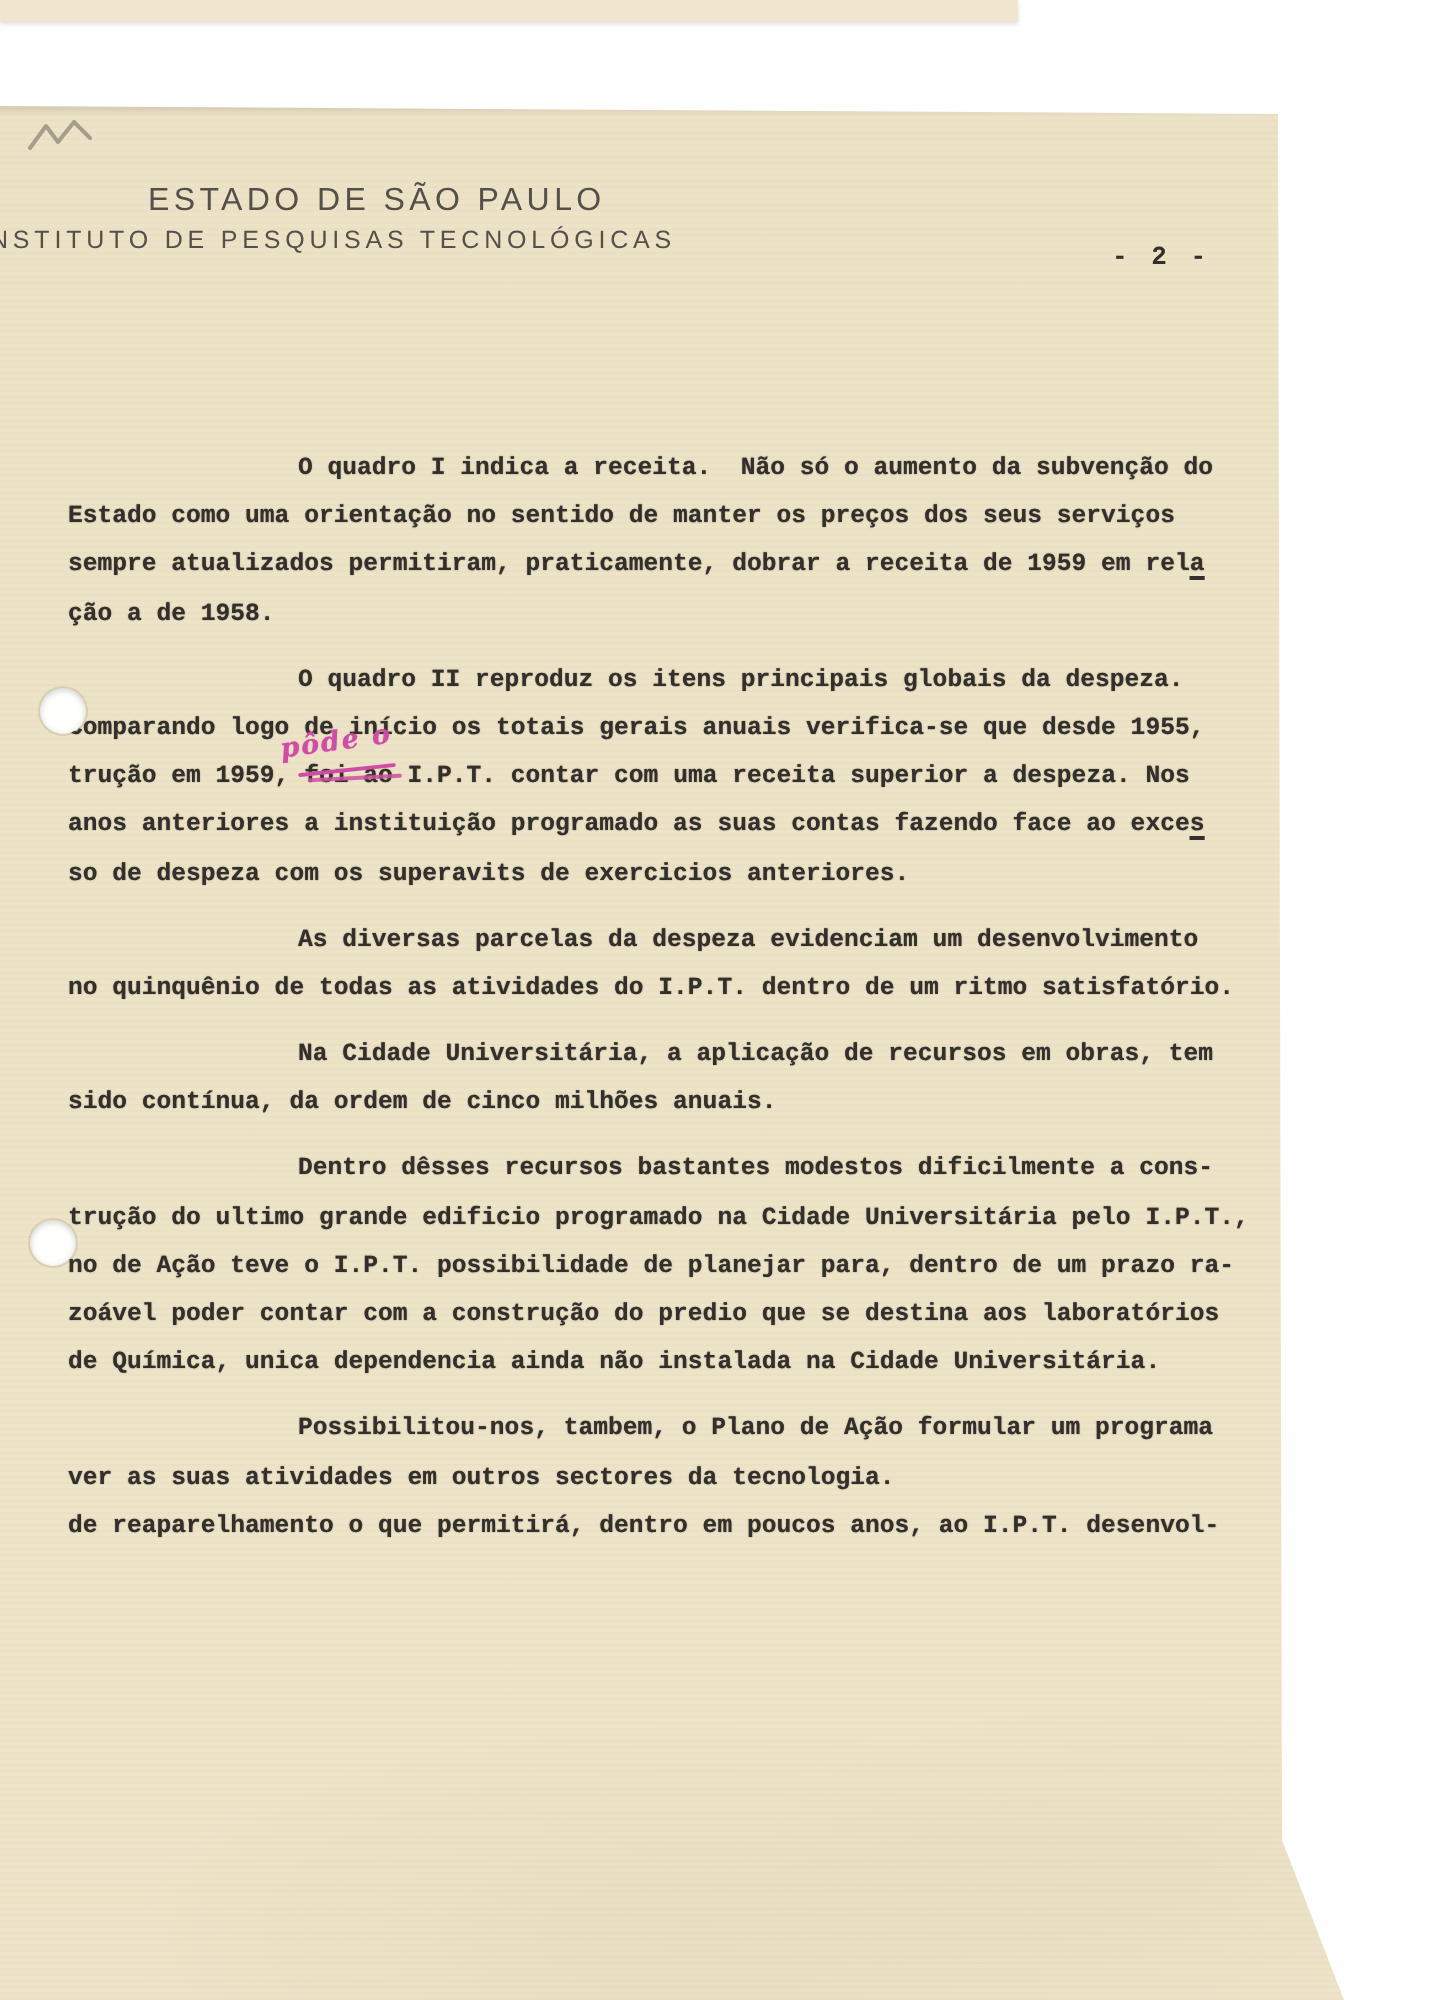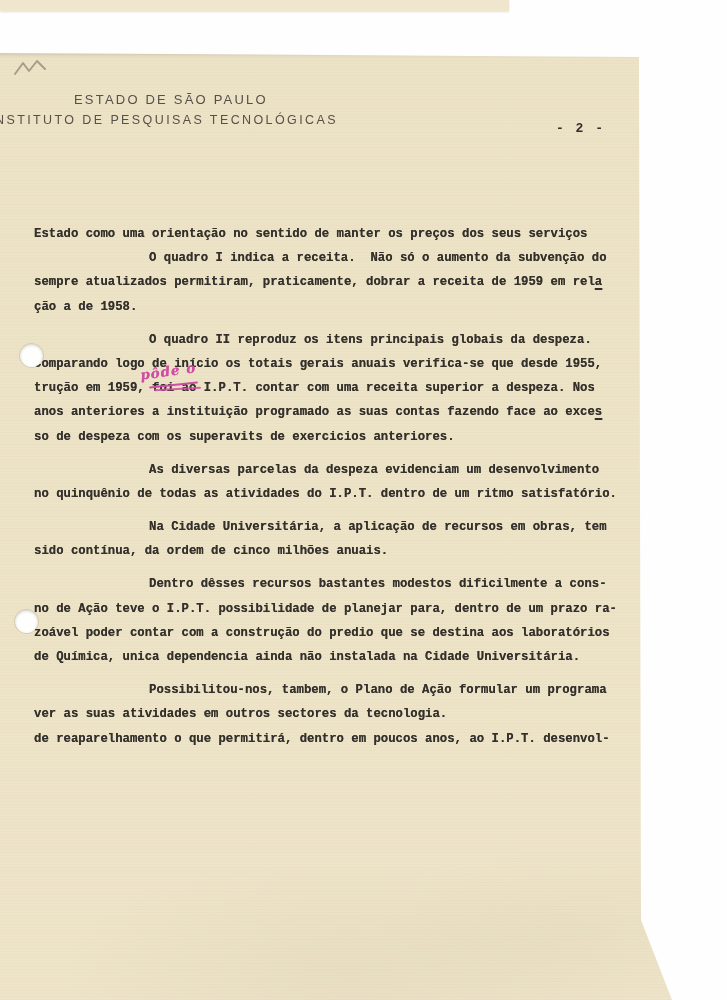--- a/index.html
+++ b/index.html
@@ -46,21 +46,21 @@
   .punch-hole{
     position:absolute;width:23px;height:23px;border-radius:50%;
     background:#fefefc;
     box-shadow: inset 0 1px 3px rgba(0,0,0,0.18), 0 0 0 1px rgba(110,95,60,0.15);
   }
   .hole-1{left:20px;top:344px;}
   .hole-2{left:15px;top:610px;}
 
   .letterhead-1{
     position:absolute;left:74px;top:92px;
-    font-size:13px;letter-spacing:2.2px;color:#55504a;
+    font-size:16px;letter-spacing:2.2px;color:#55504a;
     white-space:nowrap;
   }
   .letterhead-2{
     position:absolute;left:-5px;top:113px;
     font-size:12.5px;letter-spacing:2.4px;color:#55504a;
     white-space:nowrap;
   }
   .page-number{
     position:absolute;left:556px;top:121px;
     font-family:"Liberation Mono",monospace;
@@ -120,42 +120,43 @@
       <polyline points="1,16 9,5 15,13 23,3 31,11" fill="none" stroke="#8f887a" stroke-width="2" stroke-linecap="round" stroke-linejoin="round"></polyline>
     </svg>
 
     <div class="letterhead-1">ESTADO DE SÃO PAULO</div>
     <div class="letterhead-2">NSTITUTO DE PESQUISAS TECNOLÓGICAS</div>
 
     <div class="page-number">- 2 -</div>
 
     <div class="body-text">
         <div class="paragraph">
+          <div class="line first"><span>O quadro I indica a receita.  Não só o aumento da subvenção do</span></div>
           <div class="line"><span>Estado como uma orientação no sentido de manter os preços dos seus serviços</span></div>
-          <div class="line first"><span>O quadro I indica a receita.  Não só o aumento da subvenção do</span></div>
           <div class="line"><span>sempre atualizados permitiram, praticamente, dobrar a receita de 1959 em rel</span><span class="seg-underline">a</span></div>
           <div class="line"><span>ção a de 1958.</span></div>
         </div>
         <div class="paragraph">
           <div class="line first"><span>O quadro II reproduz os itens principais globais da despeza.</span></div>
           <div class="line"><span>Comparando logo de início os totais gerais anuais verifica-se que desde 1955,</span></div>
           <div class="line"><span>trução em 1959, </span><span class="seg-strike">foi ao<span class="handwrite">pôde o</span></span><span> I.P.T. contar com uma receita superior a despeza. Nos</span></div>
           <div class="line"><span>anos anteriores a instituição programado as suas contas fazendo face ao exce</span><span class="seg-underline">s</span></div>
           <div class="line"><span>so de despeza com os superavits de exercicios anteriores.</span></div>
         </div>
         <div class="paragraph">
           <div class="line first"><span>As diversas parcelas da despeza evidenciam um desenvolvimento</span></div>
           <div class="line"><span>no quinquênio de todas as atividades do I.P.T. dentro de um ritmo satisfatório.</span></div>
         </div>
         <div class="paragraph">
           <div class="line first"><span>Na Cidade Universitária, a aplicação de recursos em obras, tem</span></div>
           <div class="line"><span>sido contínua, da ordem de cinco milhões anuais.</span></div>
         </div>
         <div class="paragraph">
           <div class="line first"><span>Dentro dêsses recursos bastantes modestos dificilmente a cons-</span></div>
+          <div class="line"><span>trução do ultimo grande edificio programado na Cidade Universitária pelo I.P.T.,</span></div>
           <div class="line"><span>no de Ação teve o I.P.T. possibilidade de planejar para, dentro de um prazo ra-</span></div>
           <div class="line"><span>zoável poder contar com a construção do predio que se destina aos laboratórios</span></div>
           <div class="line"><span>de Química, unica dependencia ainda não instalada na Cidade Universitária.</span></div>
         </div>
         <div class="paragraph">
           <div class="line first"><span>Possibilitou-nos, tambem, o Plano de Ação formular um programa</span></div>
           <div class="line"><span>ver as suas atividades em outros sectores da tecnologia.</span></div>
           <div class="line"><span>de reaparelhamento o que permitirá, dentro em poucos anos, ao I.P.T. desenvol-</span></div>
         </div>
       </div>

